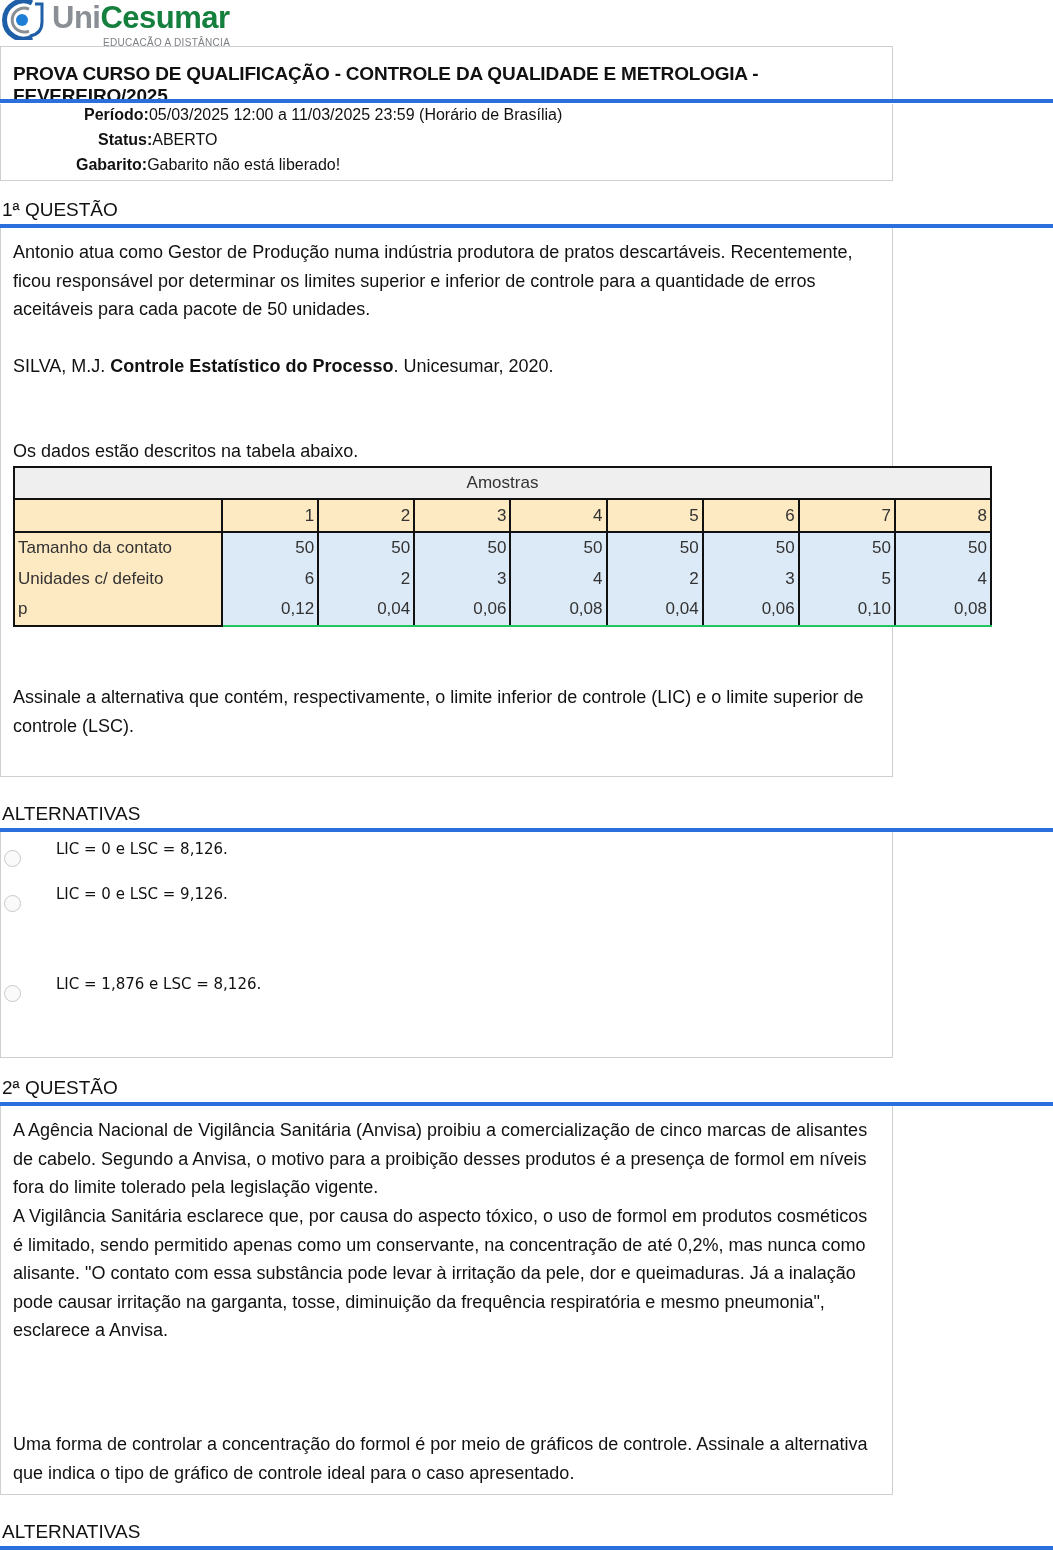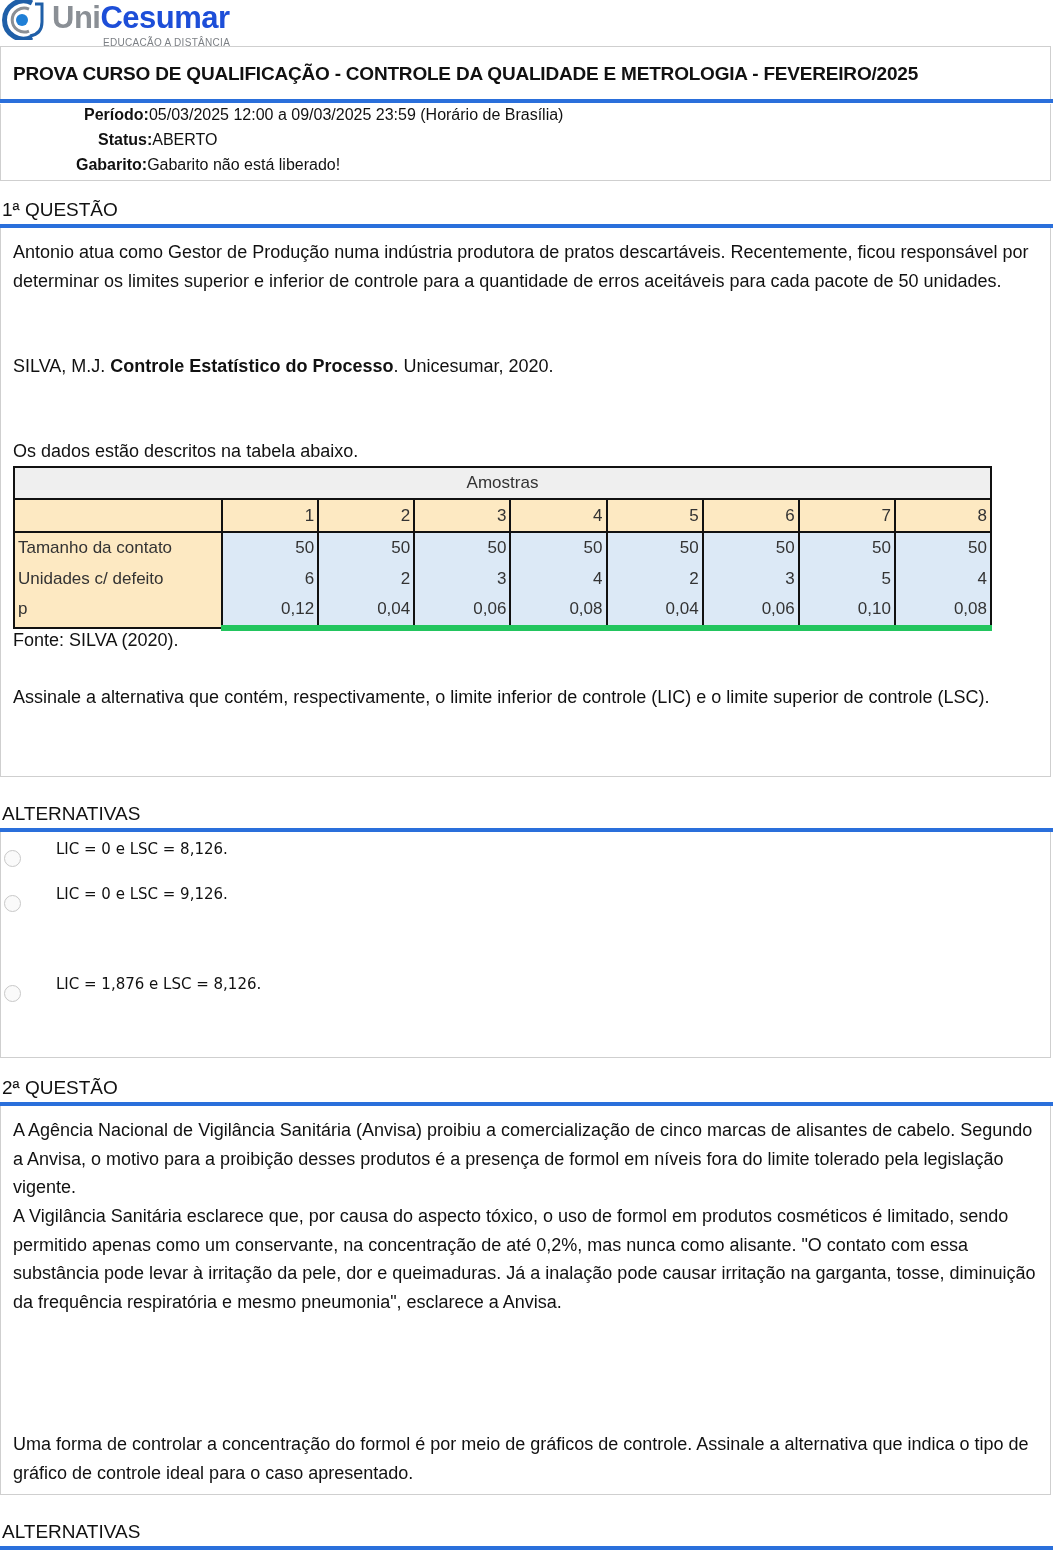--- a/index.html
+++ b/index.html
@@ -3,41 +3,41 @@
 <meta charset="utf-8">
 <style>
   html, body { margin: 0; padding: 0; background: #ffffff; }
   body {
     width: 1053px; height: 1550px; overflow: hidden; position: relative;
     font-family: "Liberation Sans", "DejaVu Sans", sans-serif; color: #111;
   }
   .logo { position: absolute; left: 0; top: 0; height: 46px; width: 240px; }
   .logo-mark { position: absolute; left: 2px; top: 0; width: 44px; height: 40px; }
   .logo-text { position: absolute; left: 52px; top: 0px; font-size: 31px; font-weight: bold; color: #8a8f95; letter-spacing: -0.5px; }
-  .logo-text .cesumar { color: #1d4ed8; }
+  .logo-text .cesumar { color: #15803d; }
   .logo-sub { position: absolute; left: 103px; top: 37px; font-size: 10px; color: #7b7f84; letter-spacing: 0.3px; }
 
-  .box { position: absolute; left: 0; width: 1051px; border: 1px solid #cfcfcf; background: #fff; box-sizing: border-box; }
+  .box { position: absolute; left: 0; width: 893px; border: 1px solid #cfcfcf; background: #fff; box-sizing: border-box; }
   .title-box { top: 46px; height: 55px; border-bottom: none; }
   .title-box .title { position: absolute; left: 12px; top: 16px; font-size: 19px; font-weight: bold; color: #111; letter-spacing: -0.2px; }
   .blue-line { position: absolute; left: 0; width: 1053px; height: 4px; background: #2a6fdb; }
   .info-box { top: 104px; height: 77px; border-top: none; }
   .info-row { position: absolute; font-size: 16px; color: #111; }
   .info-row b { font-weight: bold; }
 
   .section-label { position: absolute; left: 2px; font-size: 19px; color: #111; }
   .q-box { border-top: none; }
   .q-text { position: absolute; left: 12px; right: 14px; font-size: 18px; line-height: 28.5px; color: #111; }
 
   table.data { position: absolute; left: 13px; top: 466px; border-collapse: collapse; width: 979px; font-family: "Liberation Sans", sans-serif; font-size: 17px; color: #333; }
   table.data td { border: 2px solid #111; padding: 0 3px; height: 28px; }
   table.data tr.hdr td { background: #efefef; text-align: center; height: 30px; }
   table.data tr.idx td { background: #fde9c2; text-align: right; height: 31px; }
   table.data td.lbl { background: #fde9c2; text-align: left; width: 200px; line-height: 30px; vertical-align: top; }
-  table.data td.val { background: #dce9f6; text-align: right; line-height: 30px; vertical-align: top; border-bottom: 6px solid #22c55e; }
+  table.data td.val { background: #dce9f6; text-align: right; line-height: 30px; vertical-align: top; border-bottom: 2px solid #22c55e; }
   table.data tr.body td { height: 92px; padding: 0 3px; }
   .stack div { height: 30.5px; line-height: 30.5px; }
 
   .alt-box { border-top: none; }
   .alt { position: absolute; left: 0; width: 600px; height: 40px; }
   .radio { position: absolute; left: 3px; top: 10px; width: 17px; height: 17px; border: 1px solid #c8c8c8; border-radius: 50%; background: #fafafa; box-sizing: border-box; }
   .alt-label { position: absolute; left: 55px; top: 0; font-family: "DejaVu Sans", sans-serif; font-size: 15px; color: #111; }
 </style>
 </head>
 <body>
@@ -51,32 +51,31 @@
   </svg>
   <div class="logo-text"><span>Uni</span><span class="cesumar">Cesumar</span></div>
   <div class="logo-sub">EDUCAÇÃO A DISTÂNCIA</div>
 </div>
 
 <div class="box title-box">
   <div class="title">PROVA CURSO DE QUALIFICAÇÃO - CONTROLE DA QUALIDADE E METROLOGIA - FEVEREIRO/2025</div>
 </div>
 <div class="blue-line" style="top:99px;"></div>
 <div class="box info-box">
-  <div class="info-row" style="left:83px; top:2px;"><b>Período:</b><span>05/03/2025 12:00 a 09/03/2025 23:59 (Horário de Brasília)</span></div>
+  <div class="info-row" style="left:83px; top:2px;"><b>Período:</b><span>05/03/2025 12:00 a 11/03/2025 23:59 (Horário de Brasília)</span></div>
   <div class="info-row" style="left:97px; top:27px;"><b>Status:</b><span>ABERTO</span></div>
   <div class="info-row" style="left:75px; top:52px;"><b>Gabarito:</b><span>Gabarito não está liberado!</span></div>
 </div>
 
 <div class="section-label" style="top:199px;">1ª QUESTÃO</div>
 <div class="blue-line" style="top:224px;"></div>
 <div class="box q-box" style="top:228px; height:549px;">
   <div class="q-text" style="top:10px;">Antonio atua como Gestor de Produção numa indústria produtora de pratos descartáveis. Recentemente, ficou responsável por determinar os limites superior e inferior de controle para a quantidade de erros aceitáveis para cada pacote de 50 unidades.</div>
   <div class="q-text" style="top:124px;"><span>SILVA, M.J. </span><b>Controle Estatístico do Processo</b><span>. Unicesumar, 2020.</span></div>
   <div class="q-text" style="top:209px;">Os dados estão descritos na tabela abaixo.</div>
-  <div class="q-text" style="top:398px;">Fonte: SILVA (2020).</div>
   <div class="q-text" style="top:455px;">Assinale a alternativa que contém, respectivamente, o limite inferior de controle (LIC) e o limite superior de controle (LSC).</div>
 </div>
 
 <table class="data">
   <tbody>
       <tr class="hdr">
         <td colspan="9">Amostras</td>
       </tr>
   <tr class="idx">
     <td></td>

